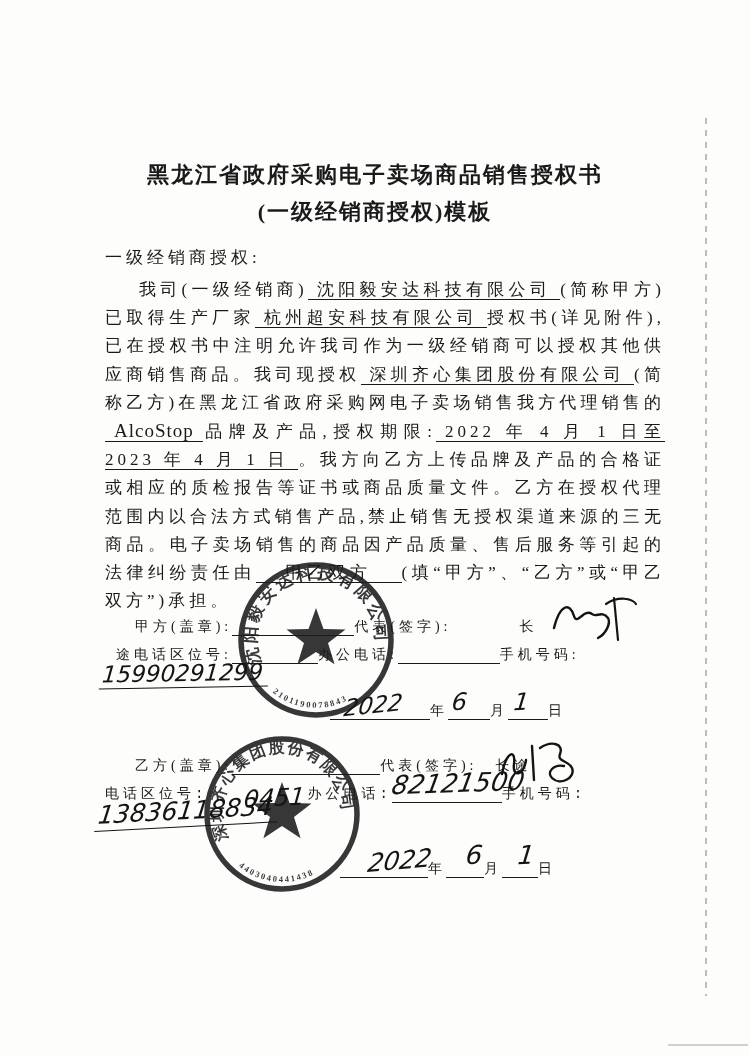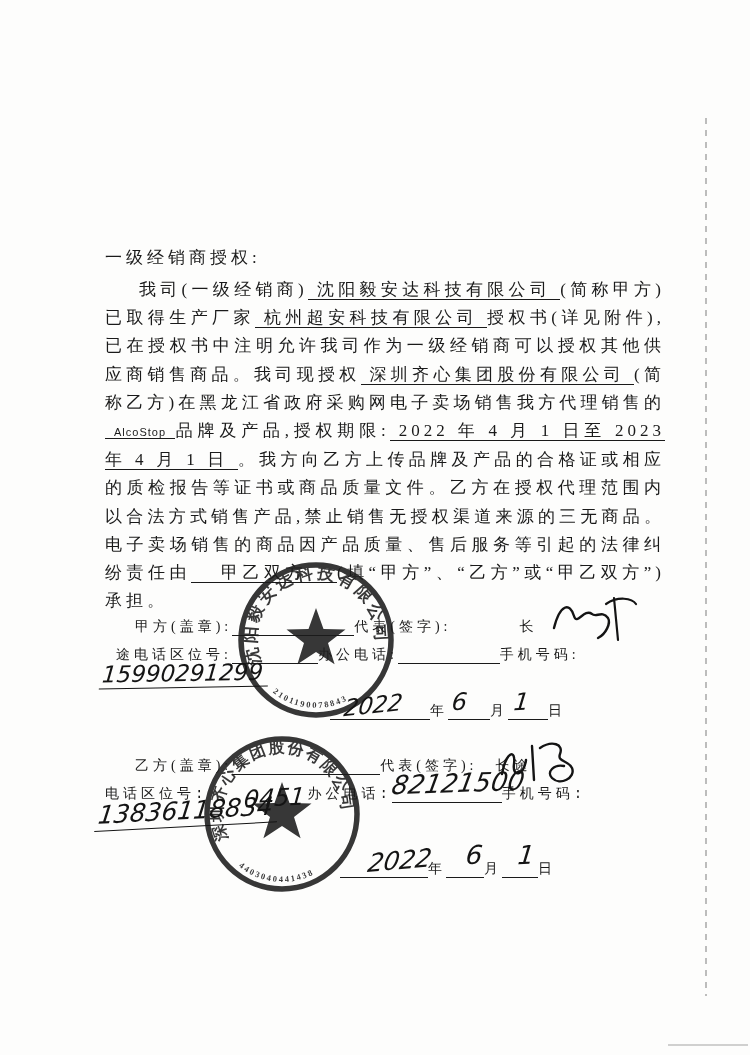--- a/index.html
+++ b/index.html
@@ -9,21 +9,21 @@
     margin:0 auto;
   }
   .title{position:absolute;left:0;top:156px;width:750px;text-align:center;
     font-size:22px;font-weight:700;letter-spacing:2px;line-height:37px;}
   .salutation{position:absolute;left:105px;top:246px;font-size:17px;letter-spacing:4px;}
   .body-text{position:absolute;left:105px;top:276px;width:560px;
     font-size:17px;letter-spacing:4px;line-height:28.2px;text-align:justify;}
   .body-text p{margin:0;text-indent:2em;}
   .u{ text-decoration:none;border-bottom:1.5px solid #1a1a1a;padding:0 9px;}
   .u-fill{border-bottom:1.5px solid #1a1a1a;padding:0 30px;}
-  .latin{font-family:Liberation Sans, sans-serif;font-size:11px;letter-spacing:1px;}
+  .latin{font-family:Liberation Serif, serif;font-size:19px;letter-spacing:1px;}
   .line{position:absolute;font-size:14px;letter-spacing:4px;white-space:nowrap;}
   .blank{display:inline-block;border-bottom:1.5px solid #1a1a1a;height:19px;vertical-align:bottom;}
   .indent{display:inline-block;width:30px;}
   .sp{display:inline-block;height:1px;}
   
   .seal{position:absolute;opacity:.88;}
   .seal text{font-family:"Liberation Serif",serif;font-weight:700;}
   
   .hw{position:absolute;font-family:"DejaVu Sans",sans-serif;font-style:italic;
     color:#141414;transform:skewX(-8deg) rotate(-2deg);white-space:nowrap;}
@@ -31,20 +31,24 @@
   .sig{position:absolute;}
   .artifact-v{position:absolute;left:705px;top:118px;width:2px;height:878px;
     background:repeating-linear-gradient(180deg,rgba(110,110,110,.45) 0 6px,transparent 6px 12px);}
   .artifact-b{position:absolute;left:668px;top:1044px;width:80px;height:2px;background:rgba(140,140,140,.4);}
 </style>
 </head>
 <body>
 
 <div class="page">
 
+  <div class="title">
+    <div>黑龙江省政府采购电子卖场商品销售授权书</div>
+    <div>(一级经销商授权)模板</div>
+  </div>
 
   <div class="salutation">一级经销商授权:</div>
 
   <div class="body-text">
     <p>
       <span>我司(一级经销商)</span><span class="u">沈阳毅安达科技有限公司</span><span>(简称甲方)已取得生产厂家</span><span class="u">杭州超安科技有限公司</span><span>授权书(详见附件),已在授权书中注明允许我司作为一级经销商可以授权其他供应商销售商品。我司现授权</span><span class="u">深圳齐心集团股份有限公司</span><span>(简称乙方)在黑龙江省政府采购网电子卖场销售我方代理销售的</span><span class="u latin">AlcoStop</span><span>品牌及产品,授权期限:</span><span class="u">2022 年 4 月 1 日至 2023 年 4 月 1 日</span><span>。我方向乙方上传品牌及产品的合格证或相应的质检报告等证书或商品质量文件。乙方在授权代理范围内以合法方式销售产品,禁止销售无授权渠道来源的三无商品。电子卖场销售的商品因产品质量、售后服务等引起的法律纠纷责任由</span><span class="u-fill">甲乙双方</span><span>(填“甲方”、“乙方”或“甲乙双方”)承担。</span>
     </p>
   </div>
 
   <div class="line" style="left:105px;top:616px;">

